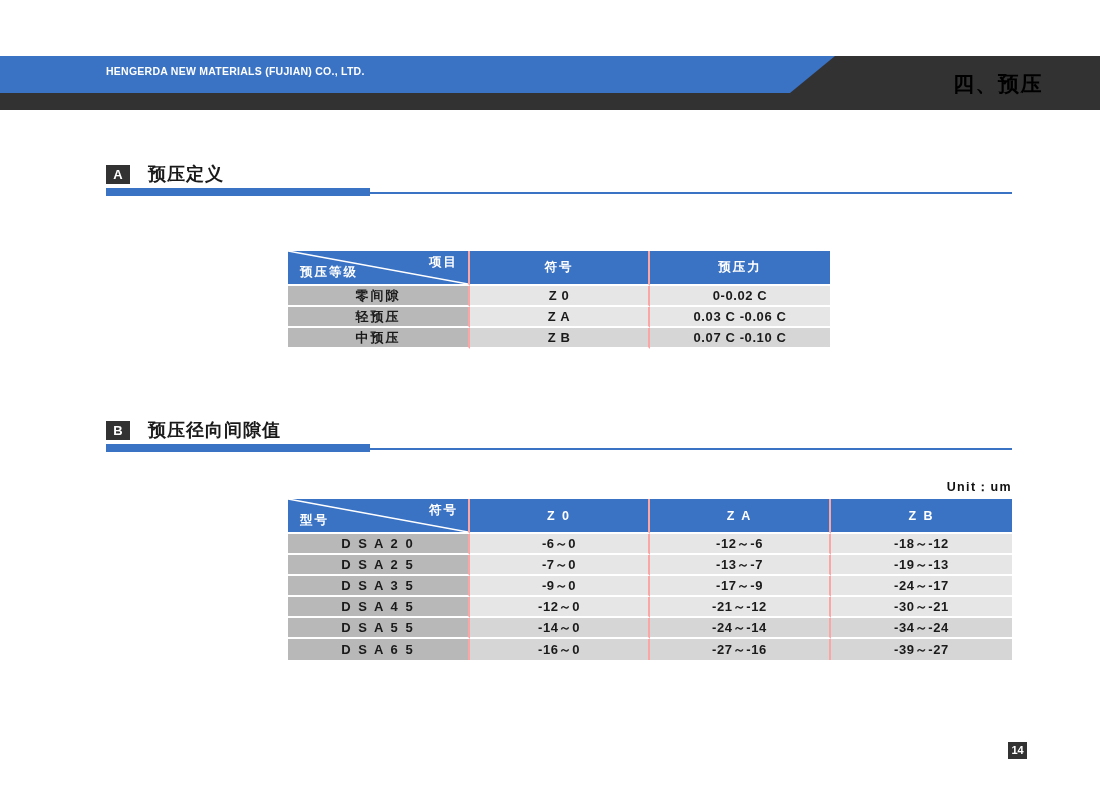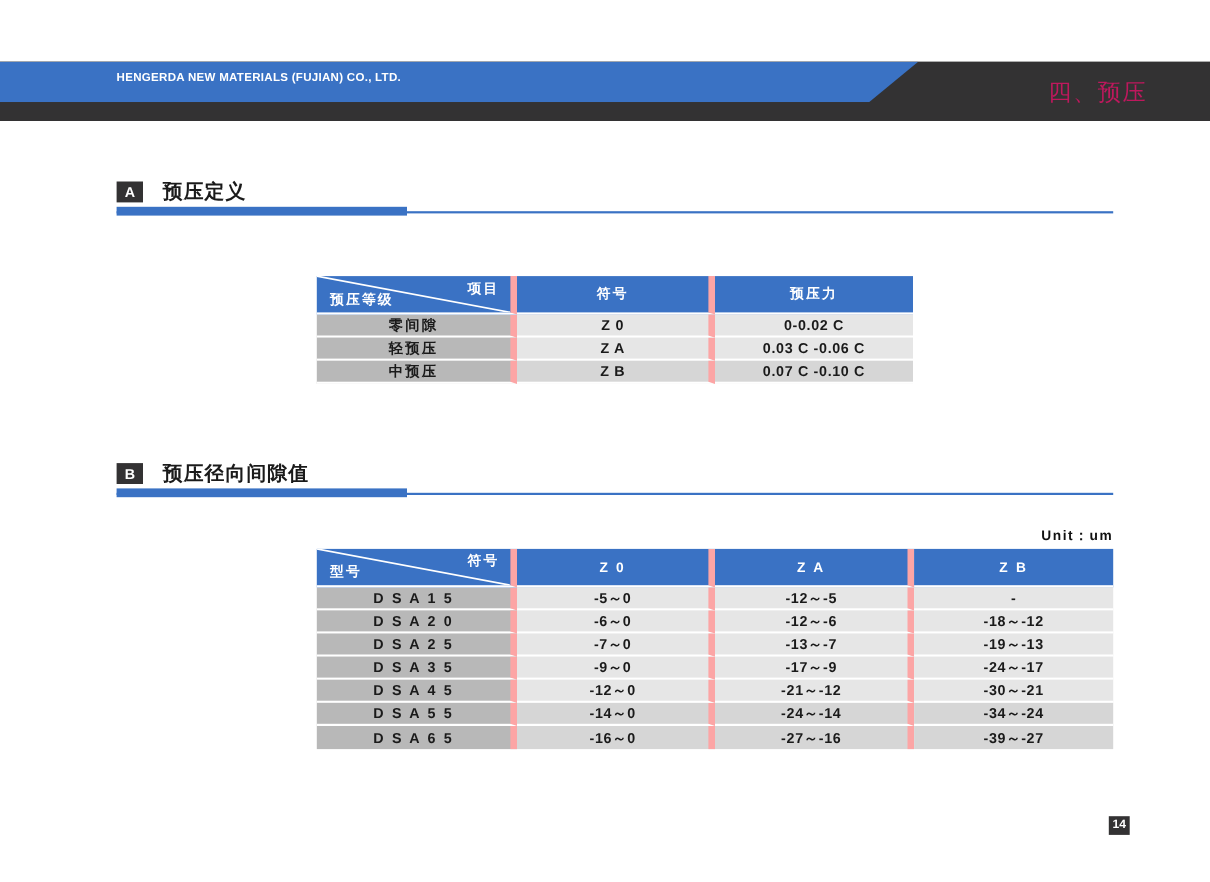--- a/index.html
+++ b/index.html
@@ -41,23 +41,23 @@
     left: 106px; top: 9px;
     color: #ffffff;
     font-size: 10.5px;
     font-weight: bold;
     letter-spacing: 0.25px;
     white-space: nowrap;
   }
   .header-chapter {
     position: absolute;
     right: 57px; top: 14px;
-    color: #be185d;
+    color: #000000;
     font-size: 21px;
-    font-weight: normal;
+    font-weight: bold;
     letter-spacing: 1.5px;
     white-space: nowrap;
   }
 
   
   .section-head {
     position: absolute;
     left: 106px;
     width: 906px;
     height: 40px;
@@ -111,21 +111,21 @@
     position: absolute;
     border-collapse: separate;
     border-spacing: 0;
   }
   .tbl td, .tbl th {
     padding: 0;
     text-align: center;
     vertical-align: middle;
     font-weight: bold;
     color: #1a1a1a;
-    border-right: 6px solid #fca5a5;
+    border-right: 2px solid #fca5a5;
     border-bottom: 2px solid #ffffff;
   }
   .tbl th {
     background: #3a72c4;
     color: #ffffff;
     font-size: 12.5px;
     letter-spacing: 2px;
   }
   .tbl .hdr-corner {
     position: relative;
@@ -251,26 +251,20 @@
           <span class="lbl-tr">符号</span>
           <span class="lbl-bl">型号</span>
         </th>
         <th style="width:180px; height:35px;">Z 0</th>
         <th style="width:181px; height:35px;">Z A</th>
         <th style="width:181px; height:35px; border-right:none;">Z B</th>
       </tr>
     </thead>
     <tbody>
       <tr>
-        <td class="c-label" style="height:21px;">D S A 1 5</td>
-        <td class="c-val">-5～0</td>
-        <td class="c-val">-12～-5</td>
-        <td class="c-val" style="border-right:none;">-</td>
-      </tr>
-      <tr>
         <td class="c-label" style="height:21px;">D S A 2 0</td>
         <td class="c-val">-6～0</td>
         <td class="c-val">-12～-6</td>
         <td class="c-val" style="border-right:none;">-18～-12</td>
       </tr>
       <tr>
         <td class="c-label" style="height:21px;">D S A 2 5</td>
         <td class="c-val">-7～0</td>
         <td class="c-val">-13～-7</td>
         <td class="c-val" style="border-right:none;">-19～-13</td>

